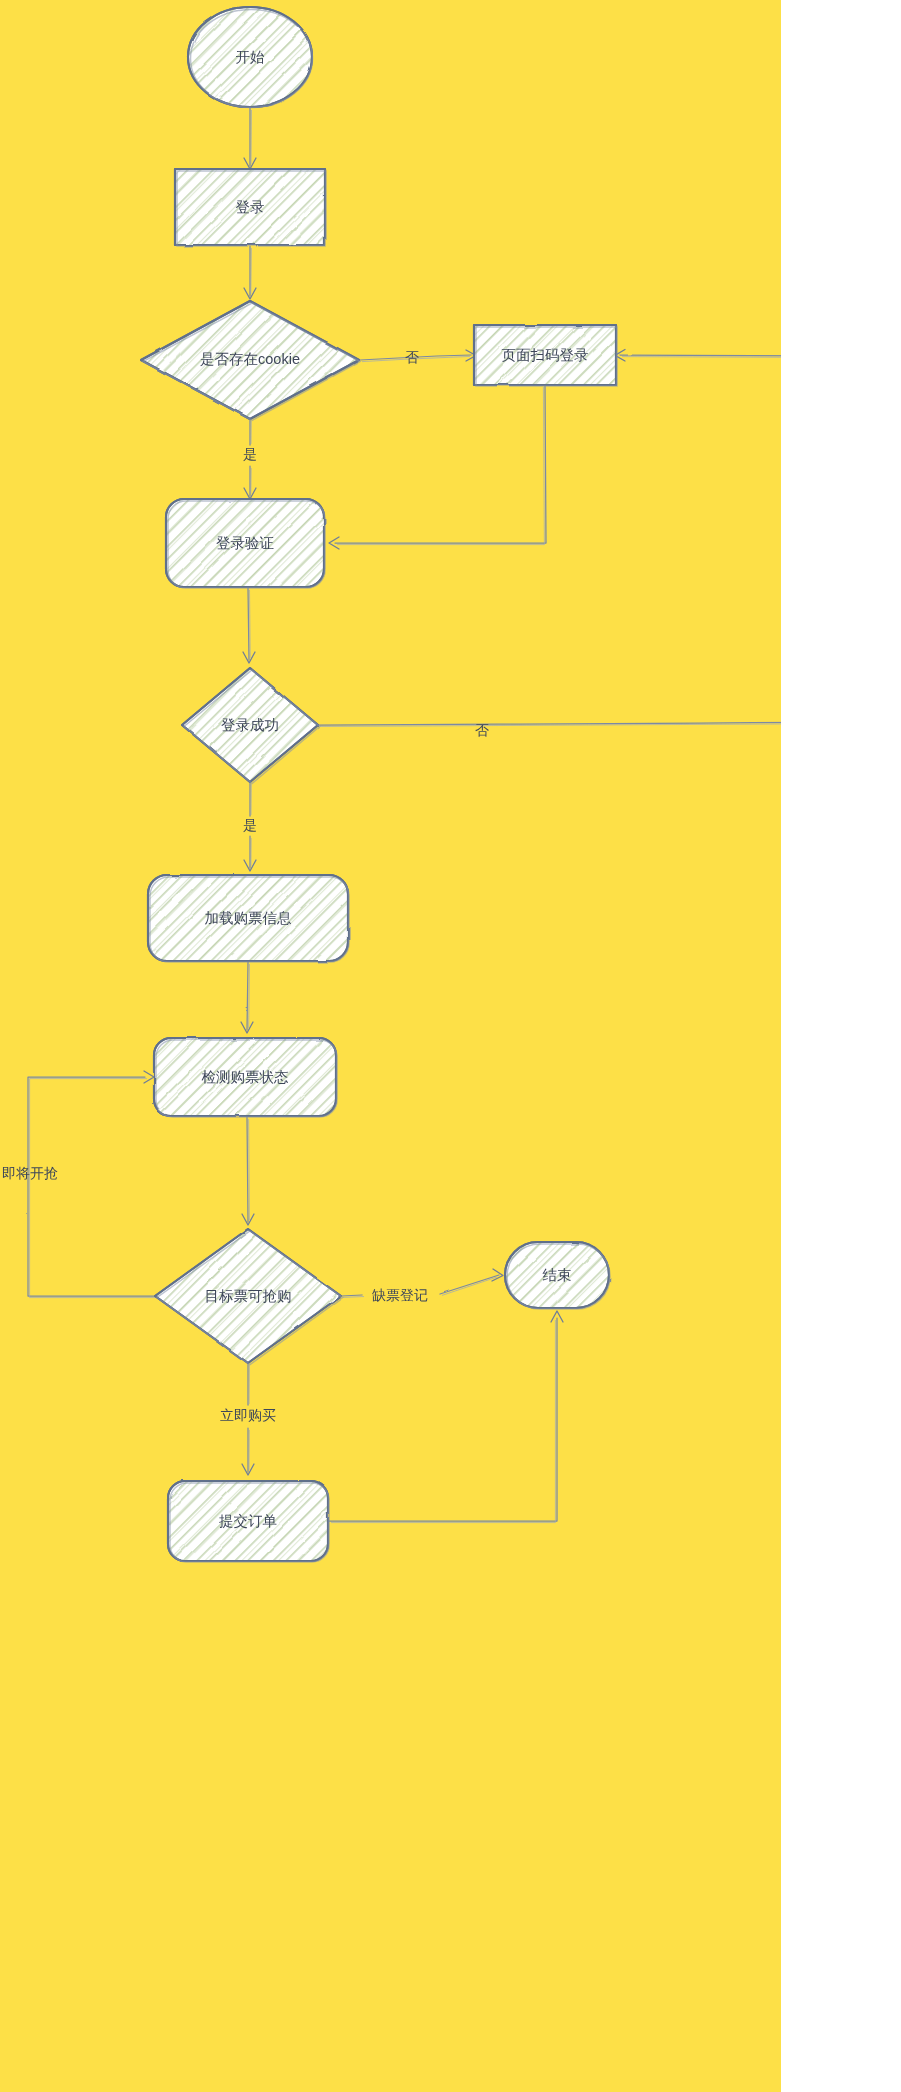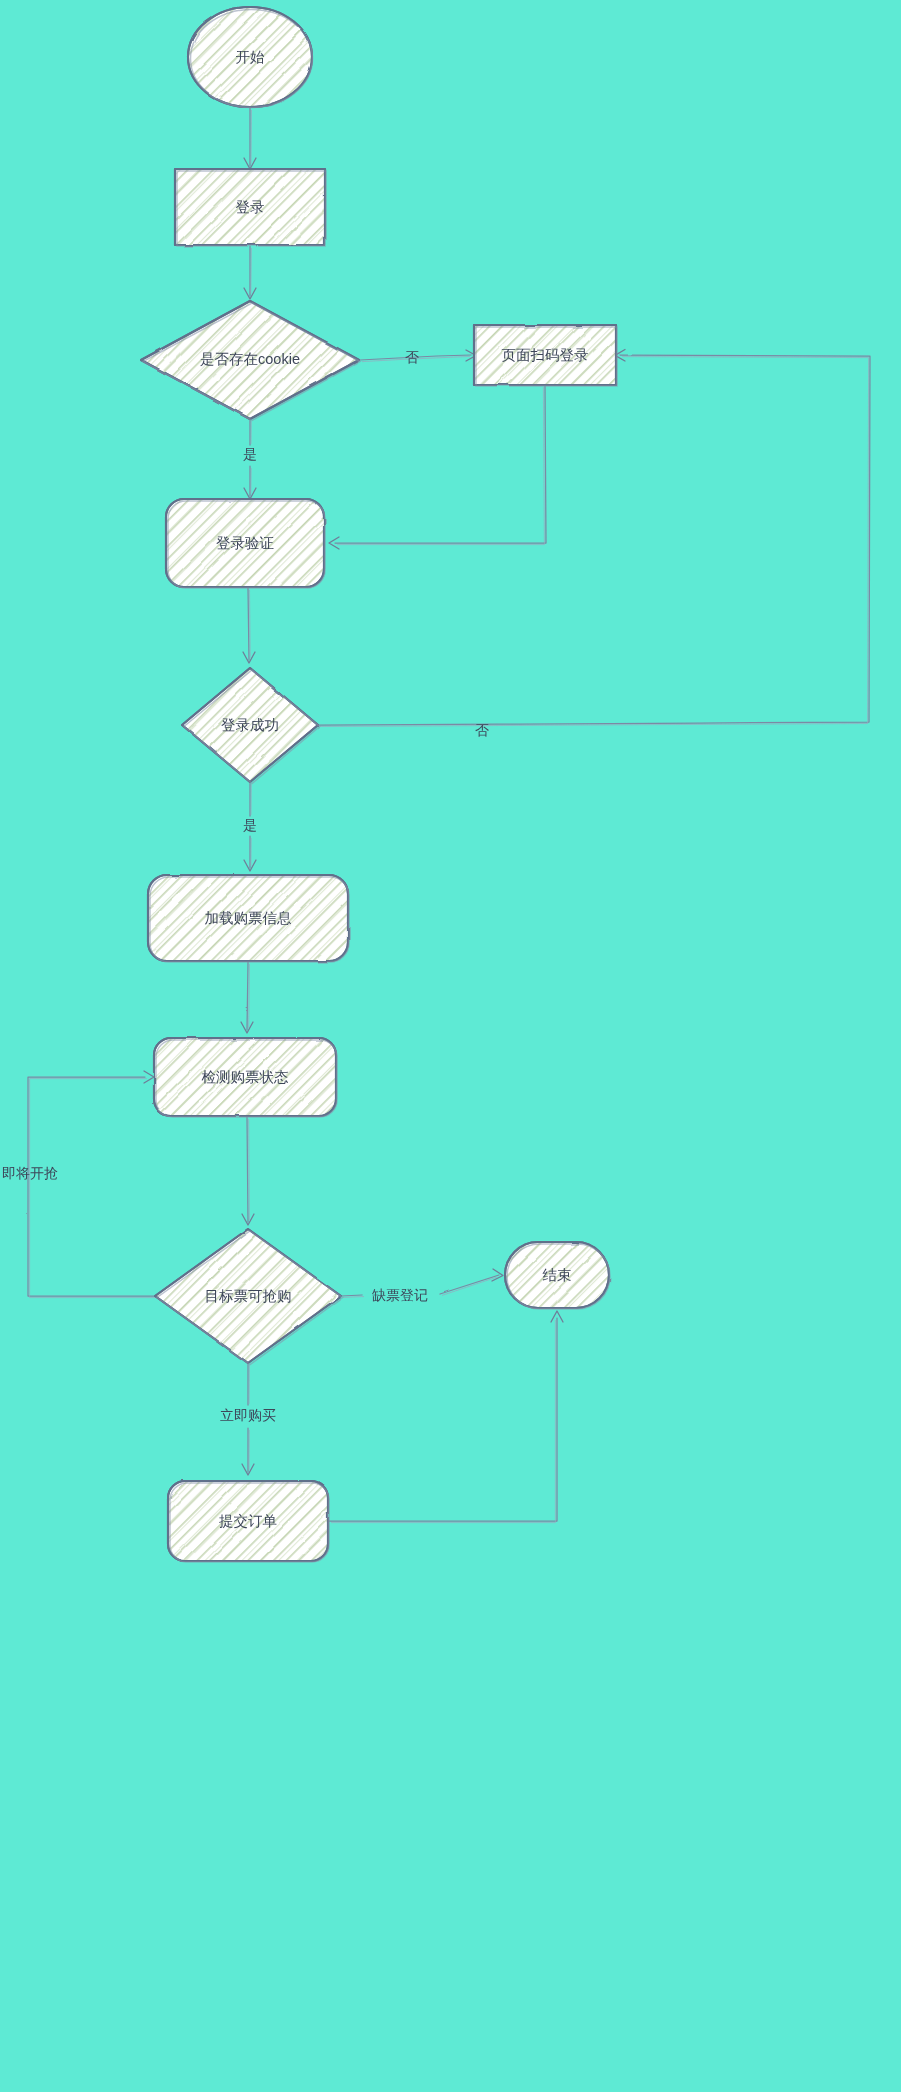--- a/index.html
+++ b/index.html
@@ -6,23 +6,23 @@
   html, body {
     margin: 0;
     padding: 0;
     background: #ffffff;
   }
   body {
     font-family: "Liberation Sans", "DejaVu Sans", sans-serif;
   }
   #canvas-wrap {
     position: relative;
-    width: 901px;
+    width: 781px;
     height: 2092px;
-    background: #5eead4;
+    background: #fde047;
     overflow: hidden;
     text-decoration: underline;
   }
   svg#flow {
     position: absolute;
     left: 0;
     top: 0;
     width: 901px;
     height: 2092px;
     display: block;

